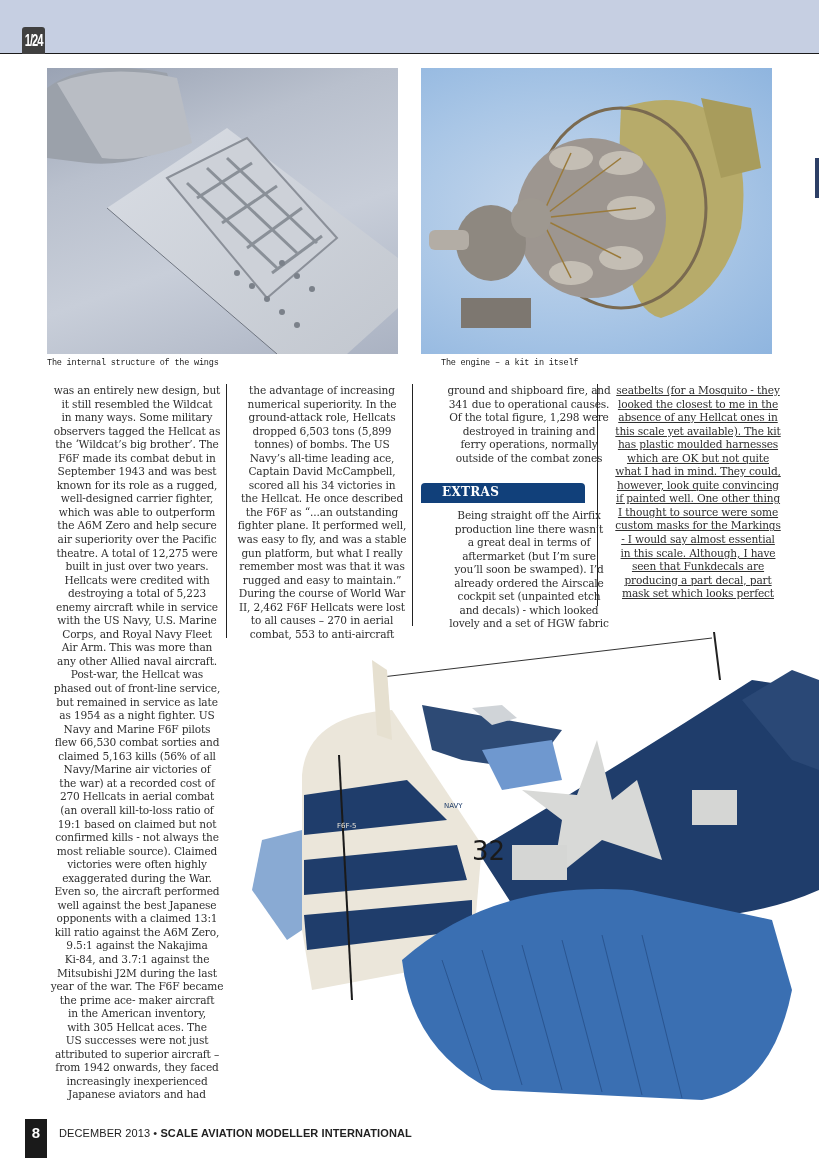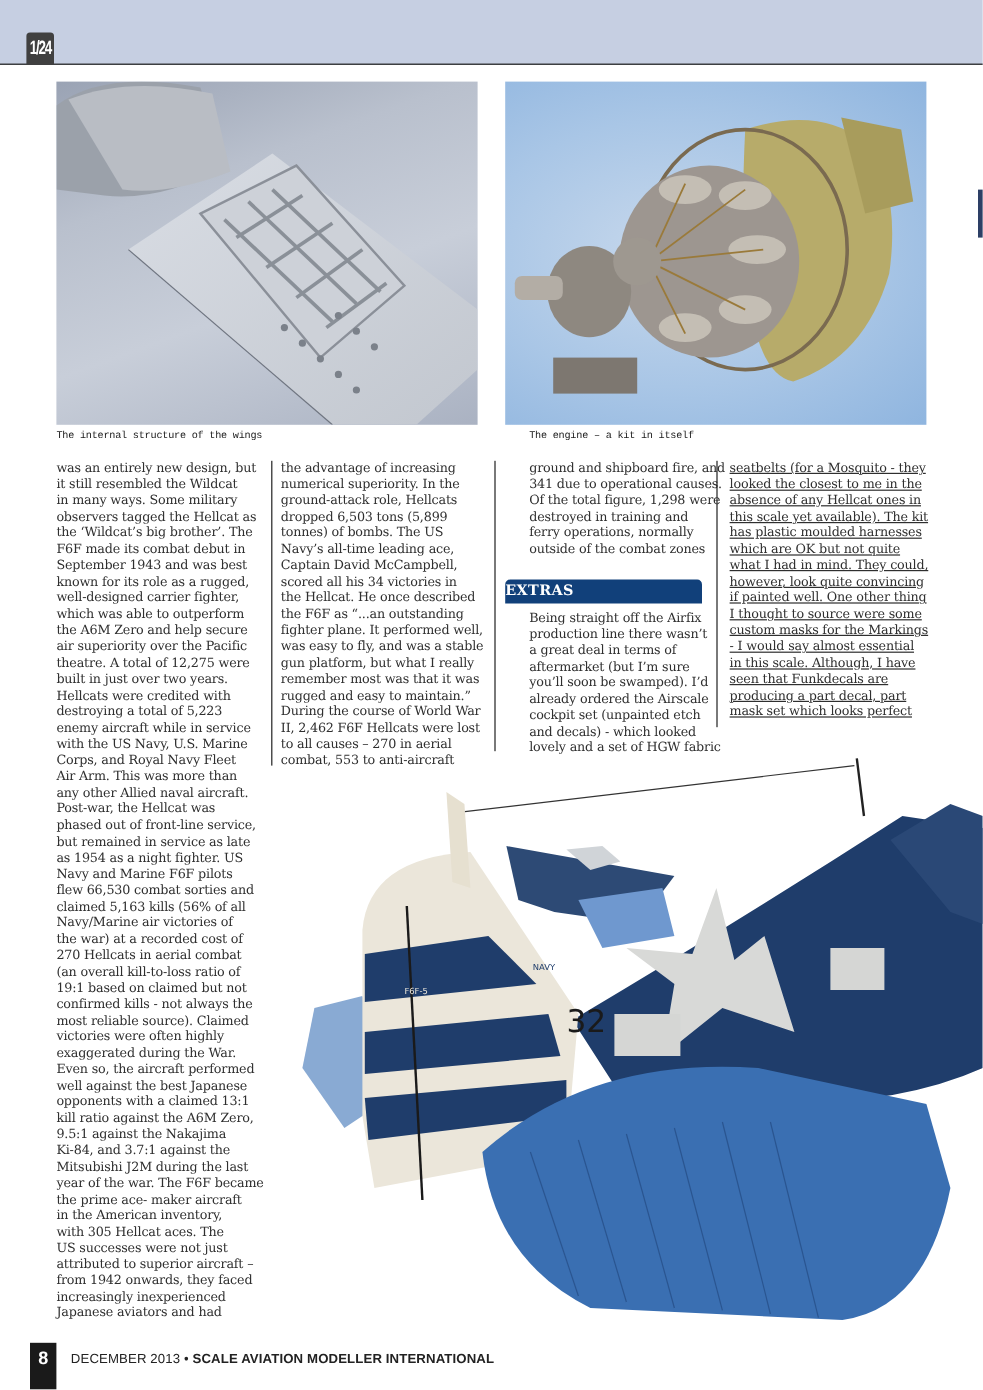--- a/index.html
+++ b/index.html
@@ -16,33 +16,33 @@
   .photo { position: absolute; overflow: hidden; }
   .photo-wings { left: 47px; top: 68px; width: 351px; height: 286px;
     background: linear-gradient(160deg, #9aa3b4 0%, #b9c0cd 30%, #c8ced9 60%, #aab2c2 100%); }
   .photo-engine { left: 421px; top: 68px; width: 351px; height: 286px;
     background: radial-gradient(ellipse at 40% 50%, #c7d8ec 0%, #a9c6e6 55%, #8fb5df 100%); }
 
   .caption { position: absolute; font-family: Liberation Mono, monospace; font-size: 8.5px; color: #1a1a1a; letter-spacing: -0.2px; }
   .cap-wings { left: 47px; top: 358px; }
   .cap-engine { left: 421px; top: 358px; margin-left: 20px; }
 
-  .col { position: absolute; font-size: 10.6px; line-height: 13.55px; color: #2f2f2f; letter-spacing: -0.15px; }
+  .col { position: absolute; font-size: 10.6px; line-height: 13.55px; color: #2f2f2f; letter-spacing: -0.15px; text-align: center; }
   .col p { white-space: pre-line; }
   .col1 { left: 47px; top: 384px; width: 180px; }
   .col2 { left: 234px; top: 384px; width: 176px; }
   .col3 { left: 441px; top: 384px; width: 176px; }
   .col4 { left: 608px; top: 384px; width: 180px; text-decoration: underline; }
   .divider { position: absolute; width: 1px; background: #222; }
   .div1 { left: 226px; top: 384px; height: 254px; }
   .div2 { left: 412px; top: 384px; height: 242px; }
   .div3 { left: 597px; top: 384px; height: 222px; }
 
   .extras-head { position: absolute; left: 421px; top: 483px; width: 164px; height: 20px; background: #11407a; border-radius: 4px 4px 0 0;
-    color: #fff; font-family: "DejaVu Serif", serif; font-weight: bold; font-size: 12px; padding: 2px 0; letter-spacing: 0.3px; }
+    color: #fff; font-family: "DejaVu Serif", serif; font-weight: bold; font-size: 12px; padding: 2px 21px; letter-spacing: 0.3px; }
 
   .plane-area { position: absolute; left: 232px; top: 630px; width: 587px; height: 480px; }
 
   .footer-num { position: absolute; left: 25px; top: 1119px; width: 22px; height: 39px; background: #1a1a1a; color: #fff;
     font-family: "Liberation Sans", sans-serif; font-weight: bold; font-size: 15px; text-align: center; padding-top: 5px; }
   .footer-text { position: absolute; left: 59px; top: 1127px; font-family: "Liberation Sans", sans-serif; font-size: 11px; color: #222; letter-spacing: 0.1px; }
   .footer-text b { font-weight: bold; margin-top: 44px; }
 
   .edge-tab { position: absolute; left: 815px; top: 158px; width: 4px; height: 40px; background: #2d3f66; }
 </style>

